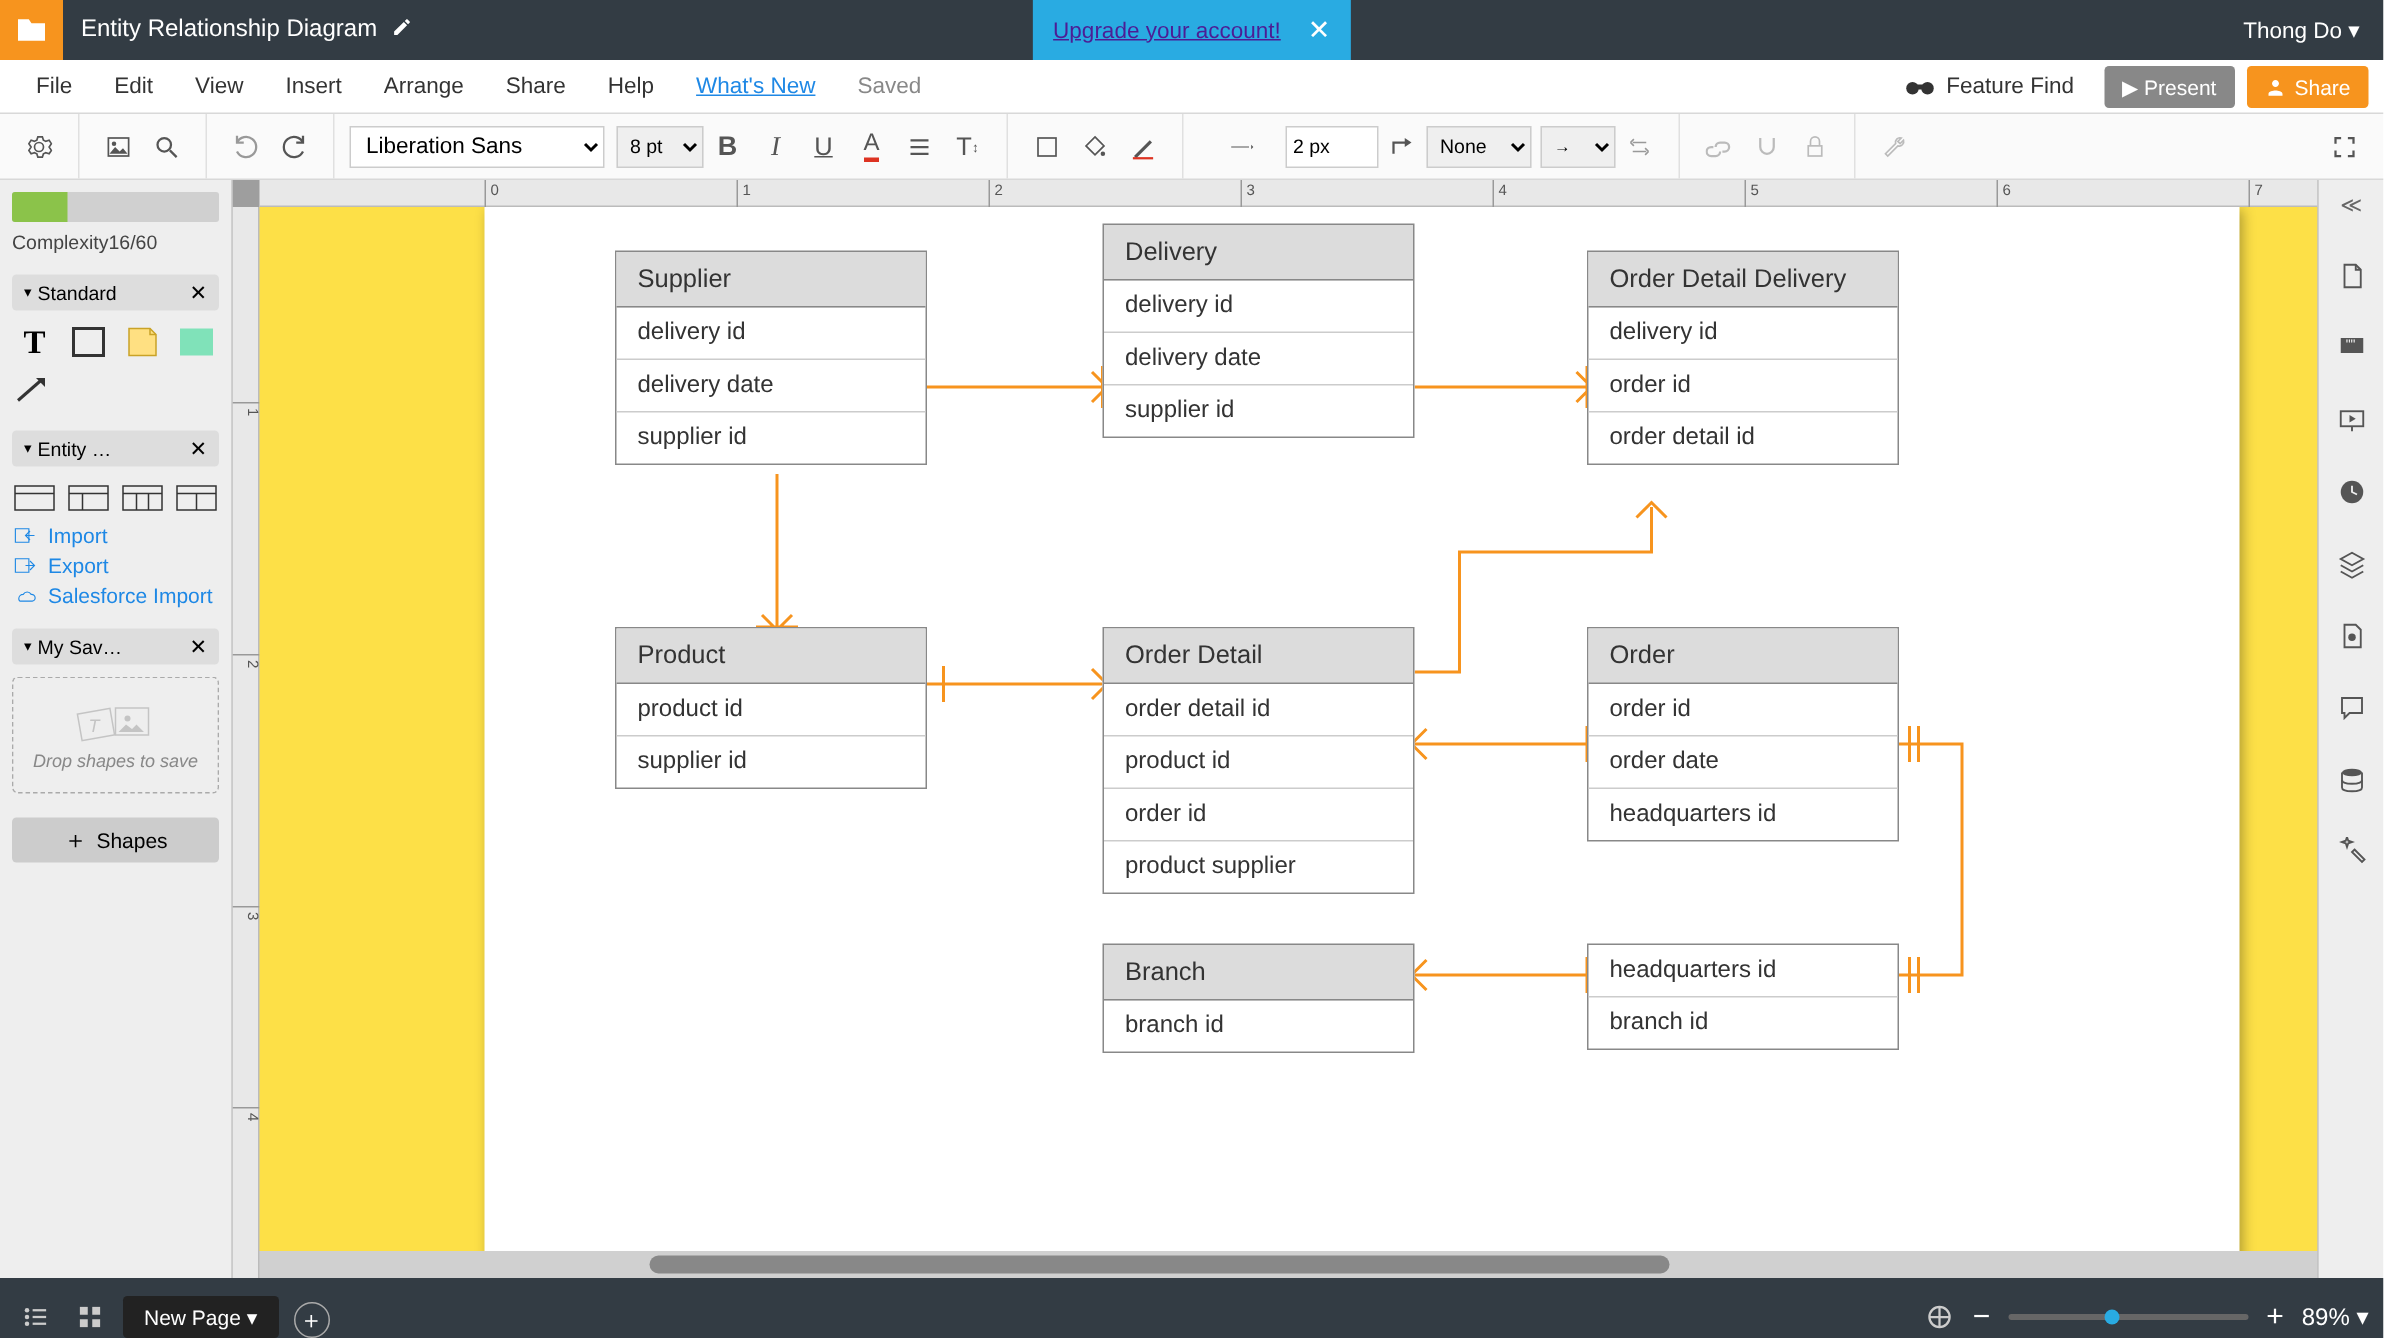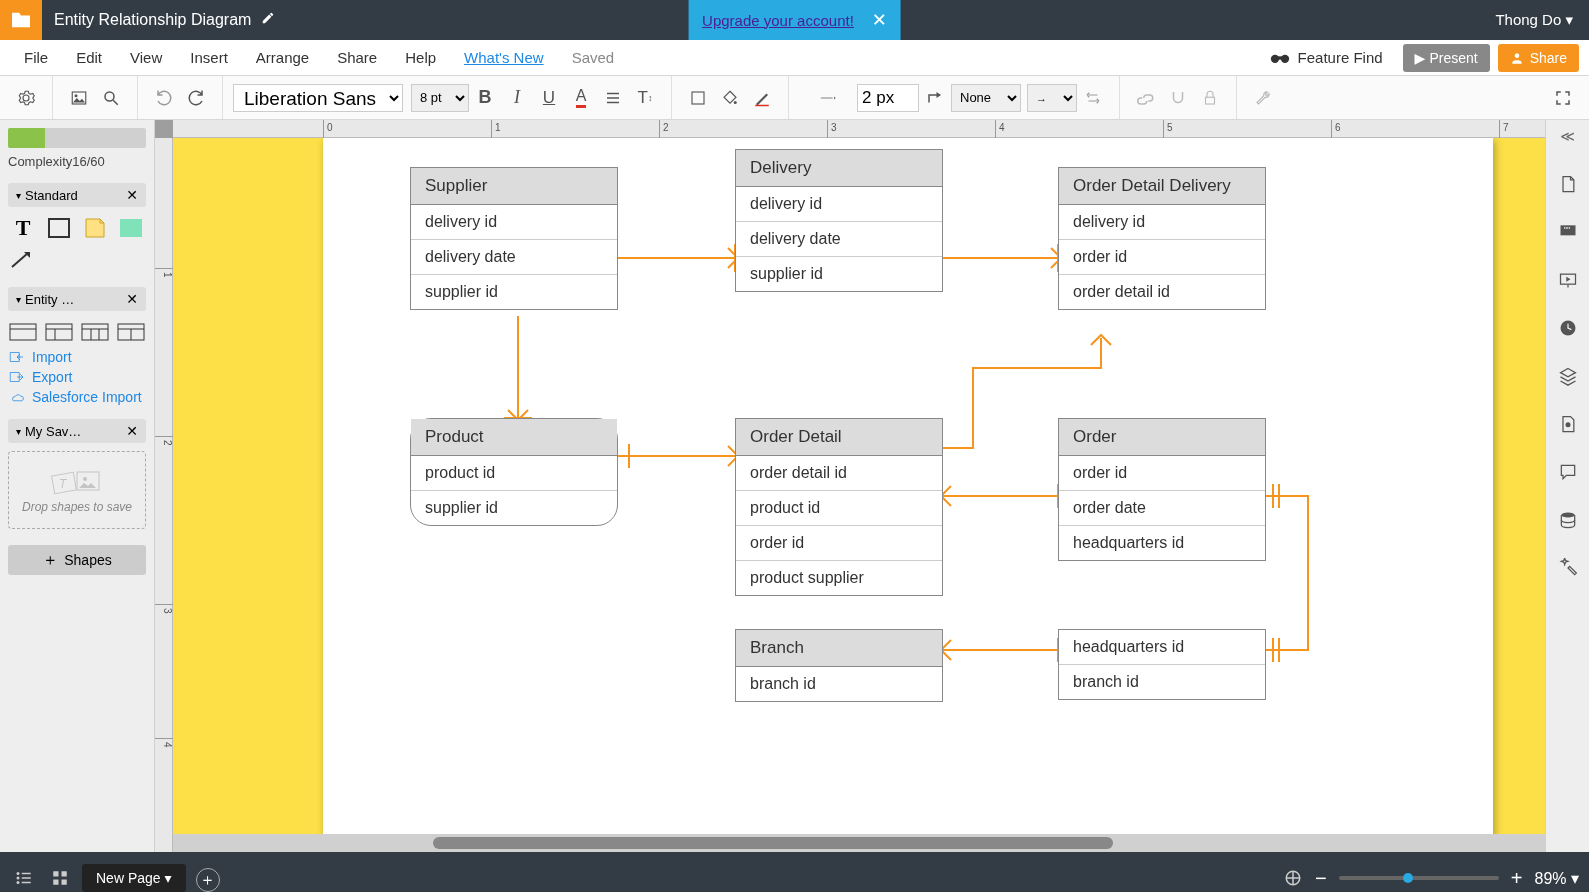--- a/index.html
+++ b/index.html
@@ -22,23 +22,23 @@
 .feature-find svg{width:20px;height:14px;margin-right:8px;fill:#333;}
 .btn{height:28px;border-radius:3px;border:none;padding:0 12px;font-size:14px;cursor:pointer;display:flex;align-items:center;margin-left:8px;}
 .btn-present{background:#888;color:#fff;}
 .btn-share{background:#f7941e;color:#fff;}
 .btn-share svg{width:14px;height:14px;fill:#fff;margin-right:6px;}
 .toolbar{height:44px;background:#fafafa;border-bottom:1px solid #d8d8d8;display:flex;align-items:center;}
 .tool-section{display:flex;align-items:center;height:100%;padding:0 10px;border-right:1px solid #e0e0e0;}
 .tool-section.nobr{border-right:none;}
 .tool-icon{width:28px;height:28px;display:flex;align-items:center;justify-content:center;cursor:pointer;color:#555;margin:0 2px;}
 .tool-icon svg{width:18px;height:18px;fill:#555;}
-.font-select{height:28px;border:1px solid #ccc;width:170px;font-size:19px;padding:2px 6px;background:#fff;}
+.font-select{height:28px;border:1px solid #ccc;width:170px;font-size:15px;padding:2px 6px;background:#fff;}
 .size-select{height:28px;border:1px solid #ccc;width:58px;font-size:13px;padding:2px 4px;margin-left:8px;}
-.width-select{height:28px;border:1px solid #ccc;width:62px;font-size:17px;padding:2px 4px;}
+.width-select{height:28px;border:1px solid #ccc;width:62px;font-size:13px;padding:2px 4px;}
 .none-select{height:28px;border:1px solid #ccc;width:70px;font-size:13px;padding:2px 4px;}
 .arrow-select{height:28px;border:1px solid #ccc;width:50px;font-size:11px;padding:2px 4px;margin-left:6px;}
 .main{display:flex;height:732px;}
 .left-panel{width:155px;background:#eeeeee;border-right:1px solid #d0d0d0;padding:8px;overflow:hidden;}
 .complexity-bar{height:20px;background:#d0d0d0;border-radius:2px;overflow:hidden;display:flex;}
 .complexity-fill{background:#8bc34a;width:27%;}
 .complexity-label{font-size:13px;color:#444;margin-top:6px;display:flex;}
 .shape-group{margin-top:14px;}
 .group-header{background:#ddd;border-radius:3px;padding:4px 8px;font-size:13px;display:flex;align-items:center;}
 .group-header .exp{margin-right:4px;font-size:10px;}
@@ -439,21 +439,21 @@
           <div class="entity-row">delivery id</div>
           <div class="entity-row">delivery date</div>
           <div class="entity-row">supplier id</div>
         </div>
         <div class="entity" style="left:735px;top:29px;">
           <div class="entity-header">Order Detail Delivery</div>
           <div class="entity-row">delivery id</div>
           <div class="entity-row">order id</div>
           <div class="entity-row">order detail id</div>
         </div>
-        <div class="entity" style="left:87px;top:280px;border-radius:21px;">
+        <div class="entity" style="left:87px;top:280px;">
           <div class="entity-header">Product</div>
           <div class="entity-row">product id</div>
           <div class="entity-row">supplier id</div>
         </div>
         <div class="entity" style="left:412px;top:280px;">
           <div class="entity-header">Order Detail</div>
           <div class="entity-row">order detail id</div>
           <div class="entity-row">product id</div>
           <div class="entity-row">order id</div>
           <div class="entity-row">product supplier</div>

